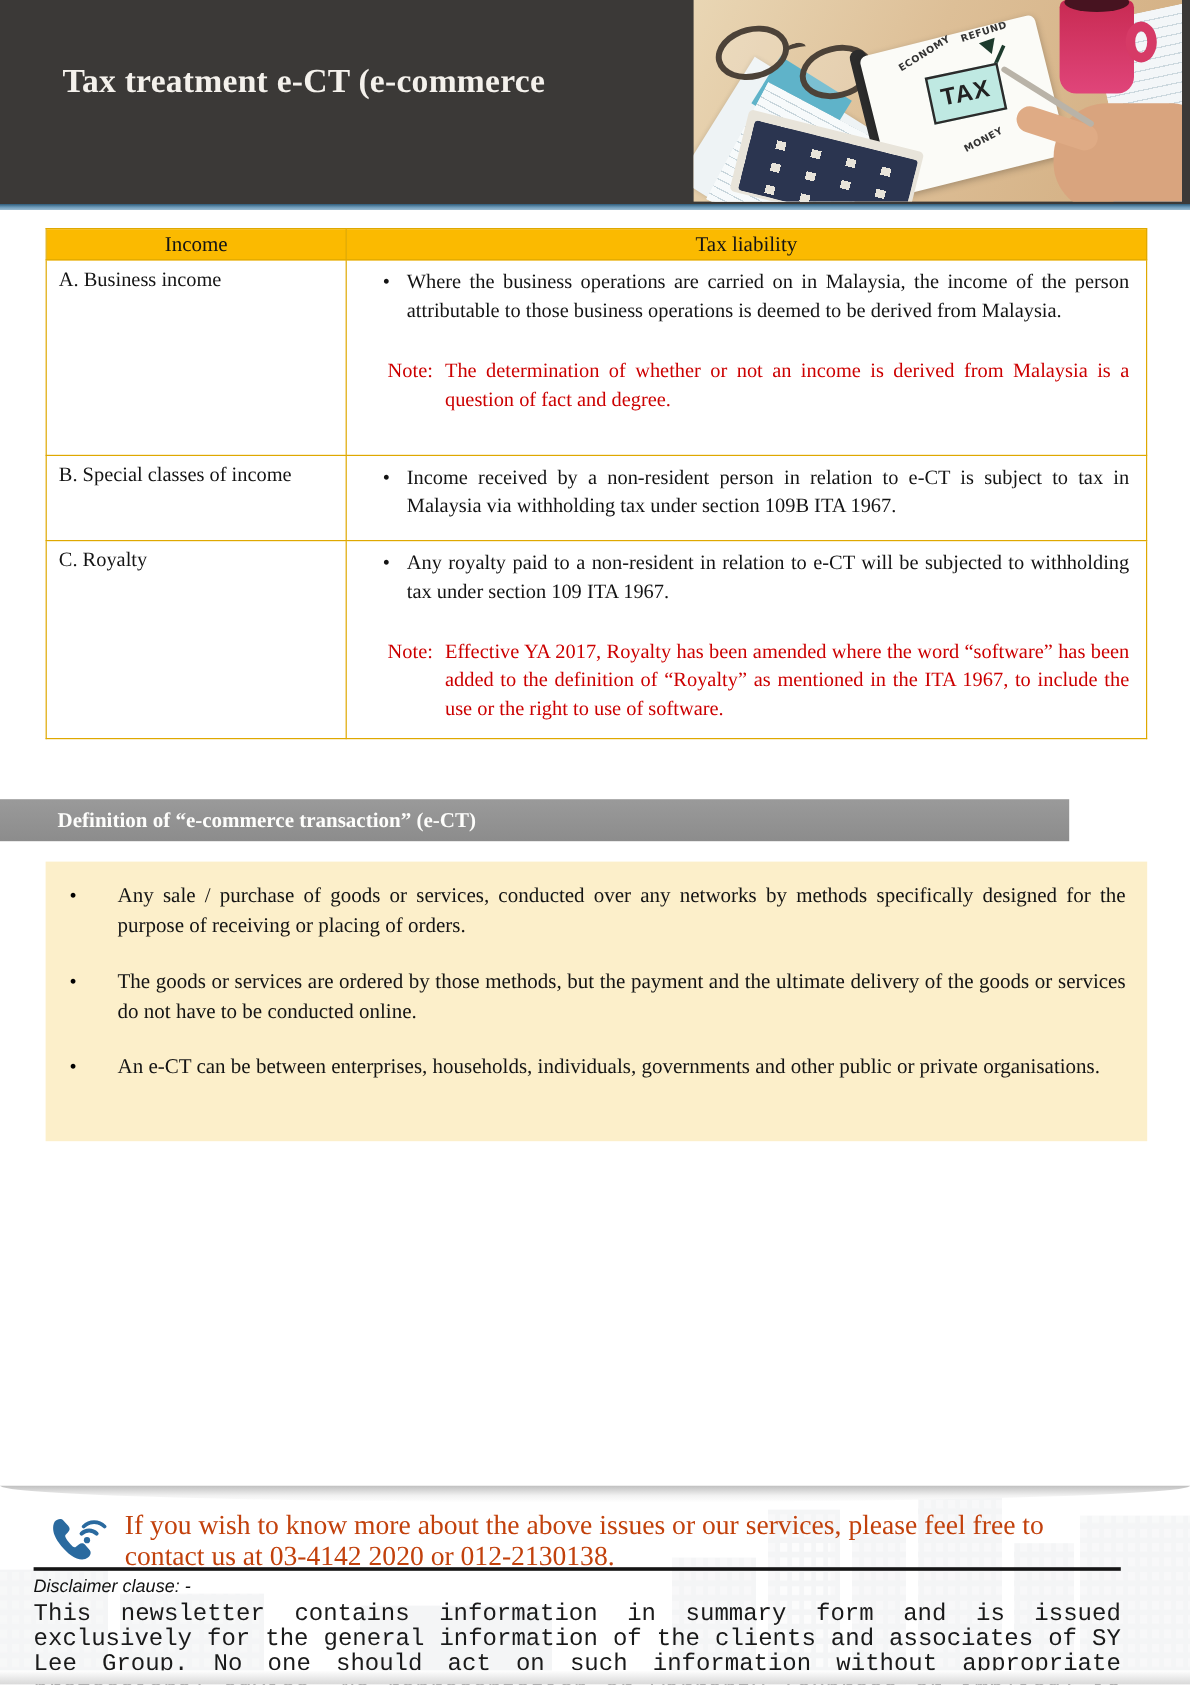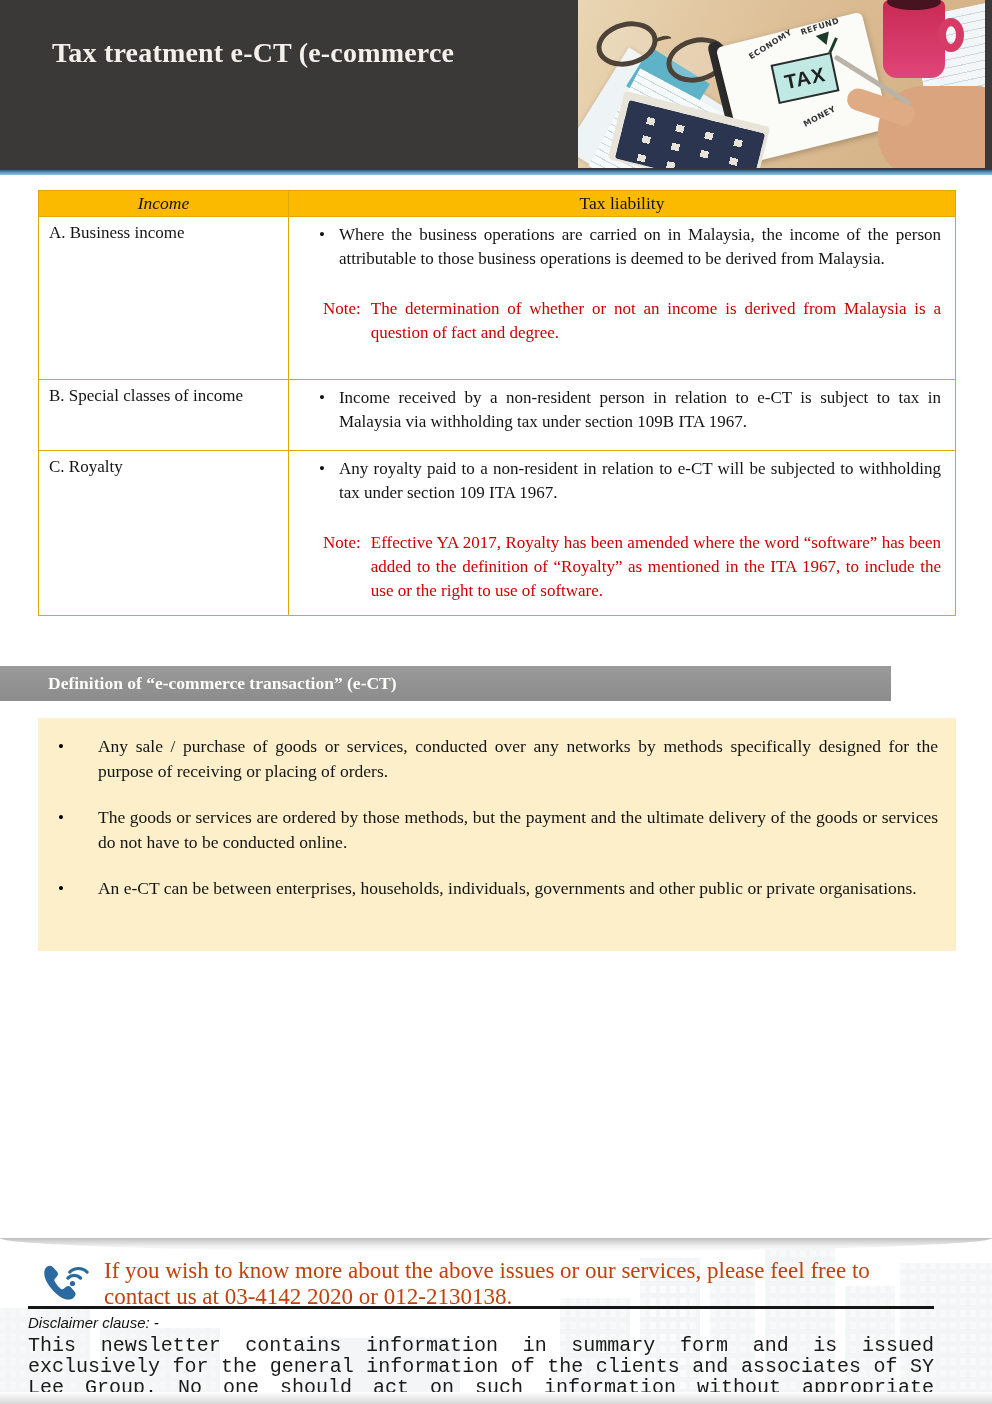--- a/index.html
+++ b/index.html
@@ -14,21 +14,21 @@
     font-family: "Liberation Serif", serif;
   }
 
   
   .masthead {
     position: absolute; top:0; left:0;
     width: 992px; height: 170px;
     background: #3b3937;
   }
   .masthead-title {
-    position: absolute; left: 52px; top: 32px;
+    position: absolute; left: 52px; top: 48px;
     width: 500px;
     color: #f4f1ec;
     font-size: 28px; font-weight: bold;
     line-height: 41px;
     letter-spacing: .2px;
   }
   .blue-rule {
     position: absolute; top: 170px; left: 0;
     width: 992px; height: 5px;
     background: linear-gradient(#2f5d7c, #6f9cba 55%, #9dbdd2);
@@ -105,21 +105,21 @@
     vertical-align: top;
   }
   .tax-table th {
     background: #fbba00;
     font-weight: normal;
     height: 26px;
     text-align: center;
     font-size: 17.5px;
     padding: 2px 0;
   }
-  .col-income { width: 250px; font-style: italic; }
+  .col-income { width: 250px; }
   .cell-income { padding: 6px 8px 6px 10px; }
   .cell-liability { padding: 6px 14px 8px 30px; }
   .liab-a { min-height: 148px; }
   .liab-b { min-height: 56px; }
   .liab-c { min-height: 150px; }
   .bullet-line { display: flex; gap: 14px; }
   .bullet-dot { flex: 0 0 auto; line-height: 24px; }
   .bullet-text { text-align: justify; line-height: 24px; }
   .note-line {
     display: flex; gap: 10px;

